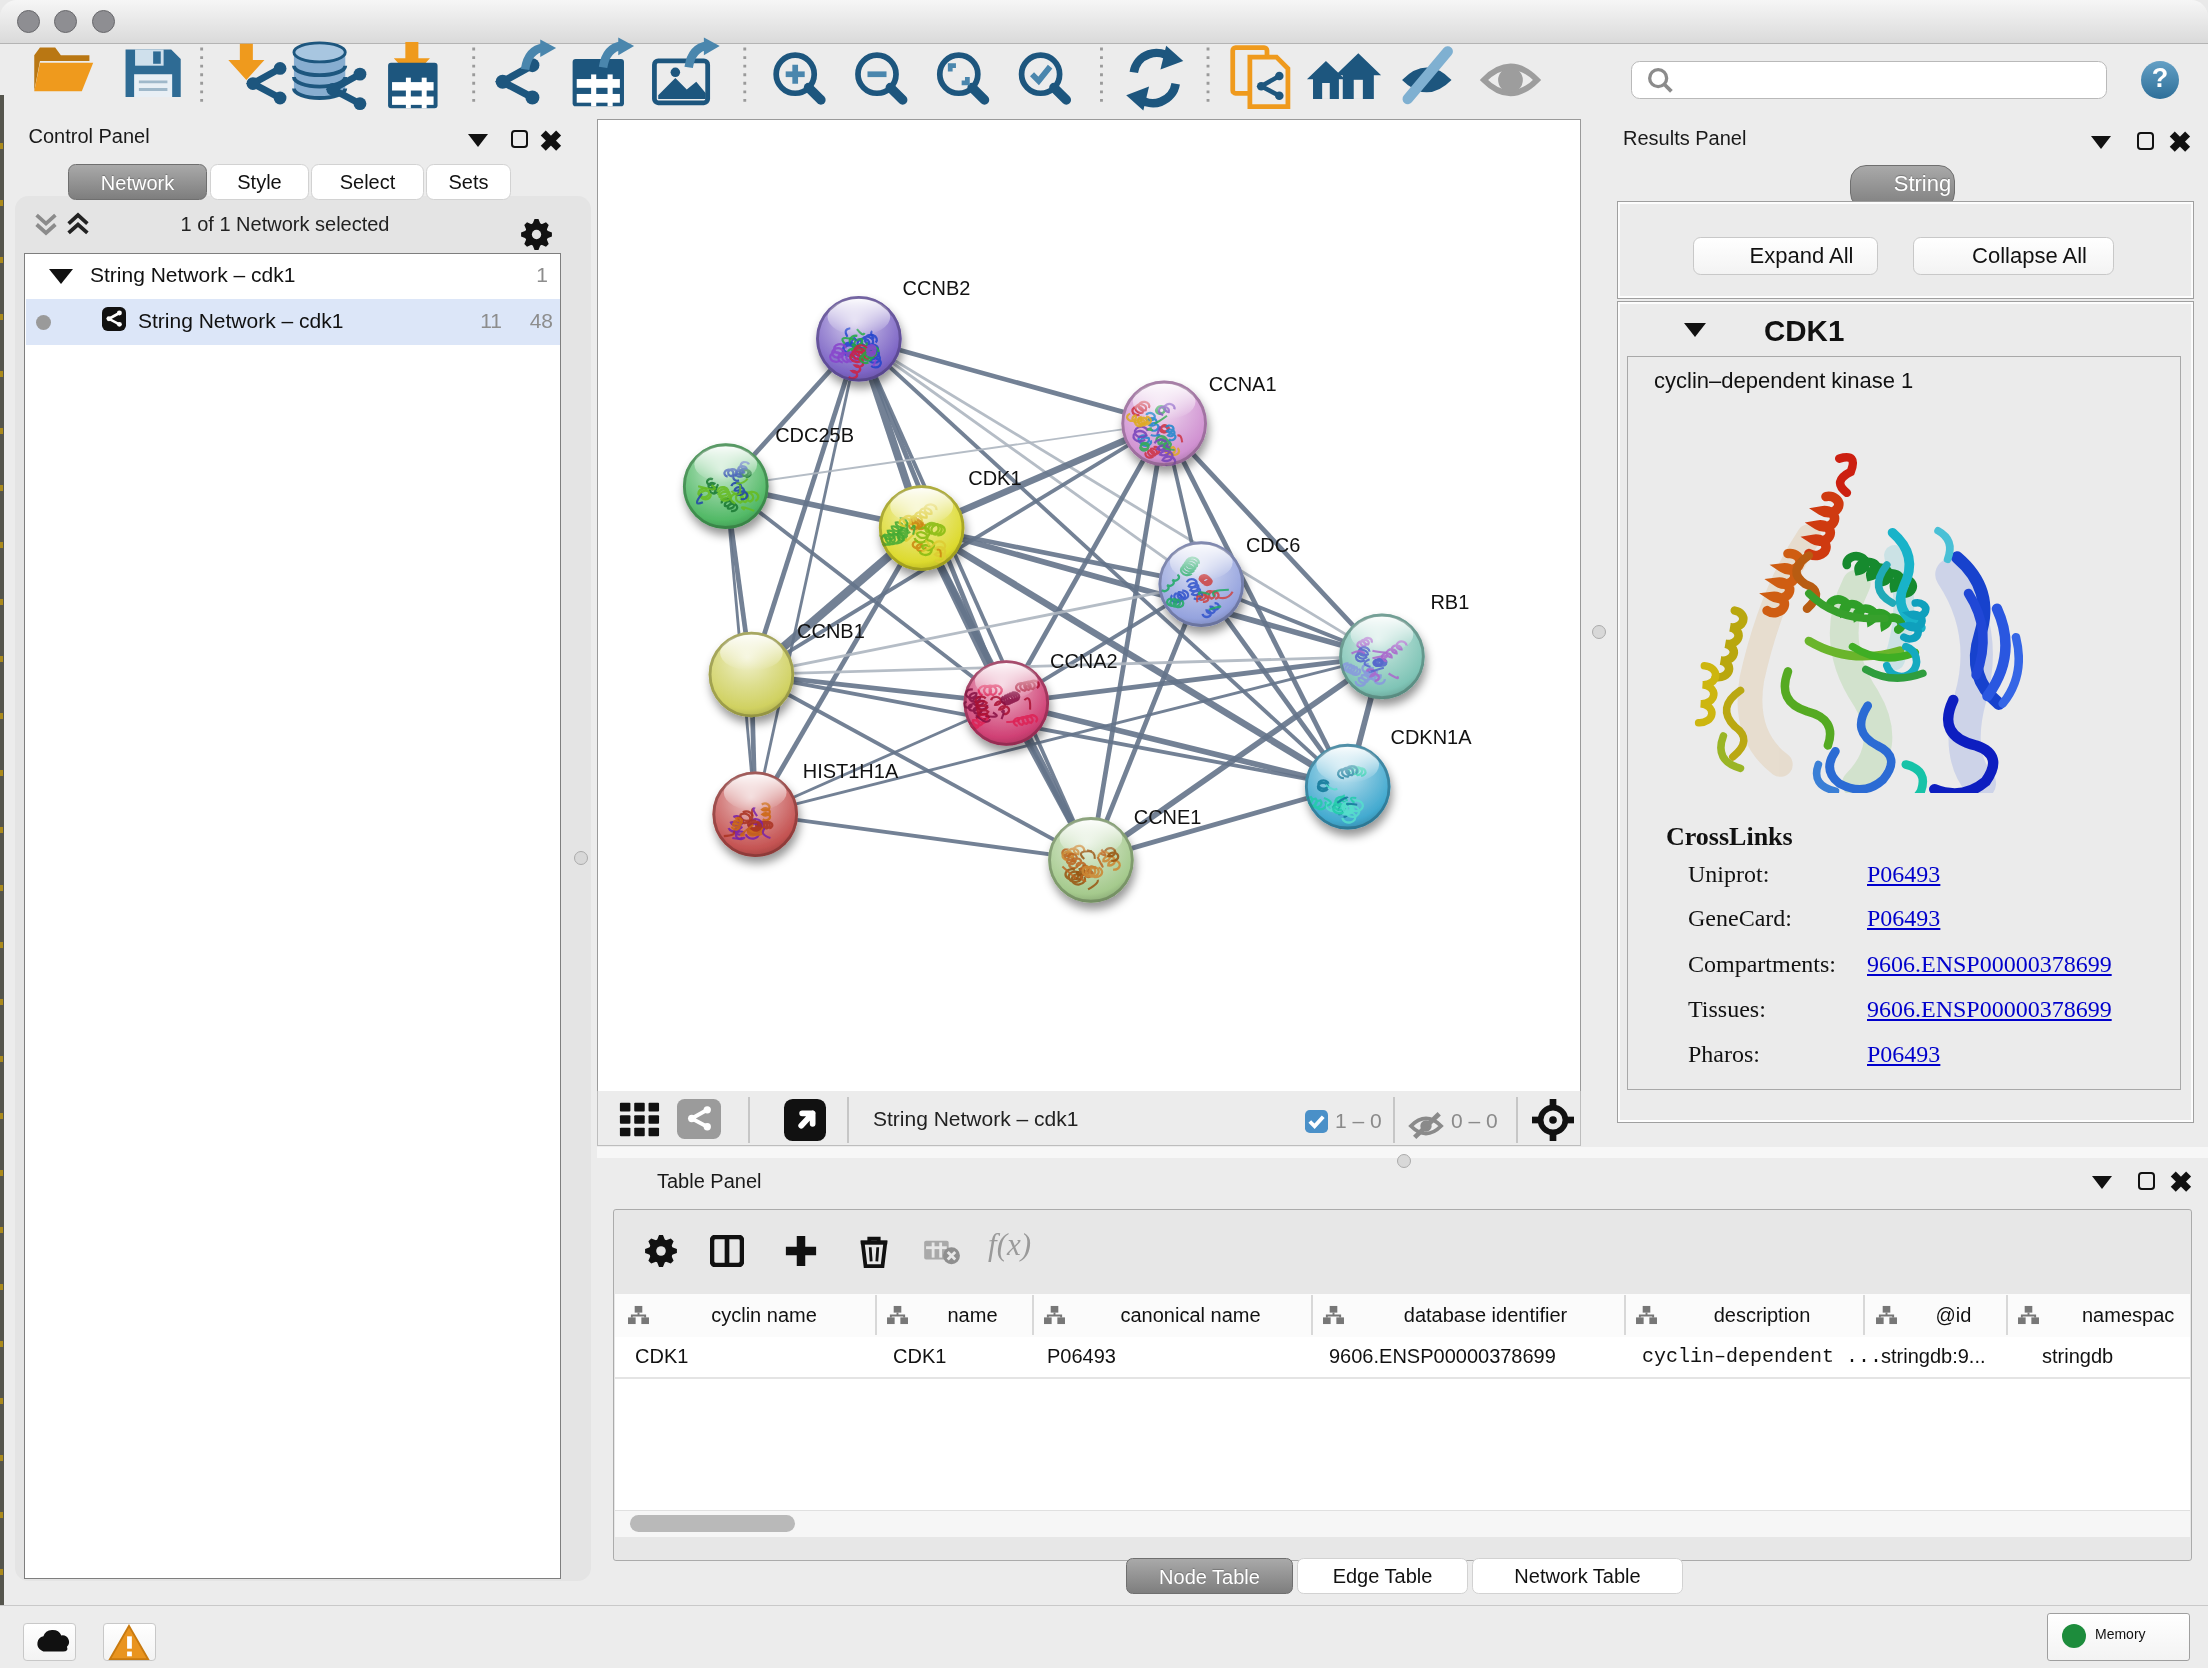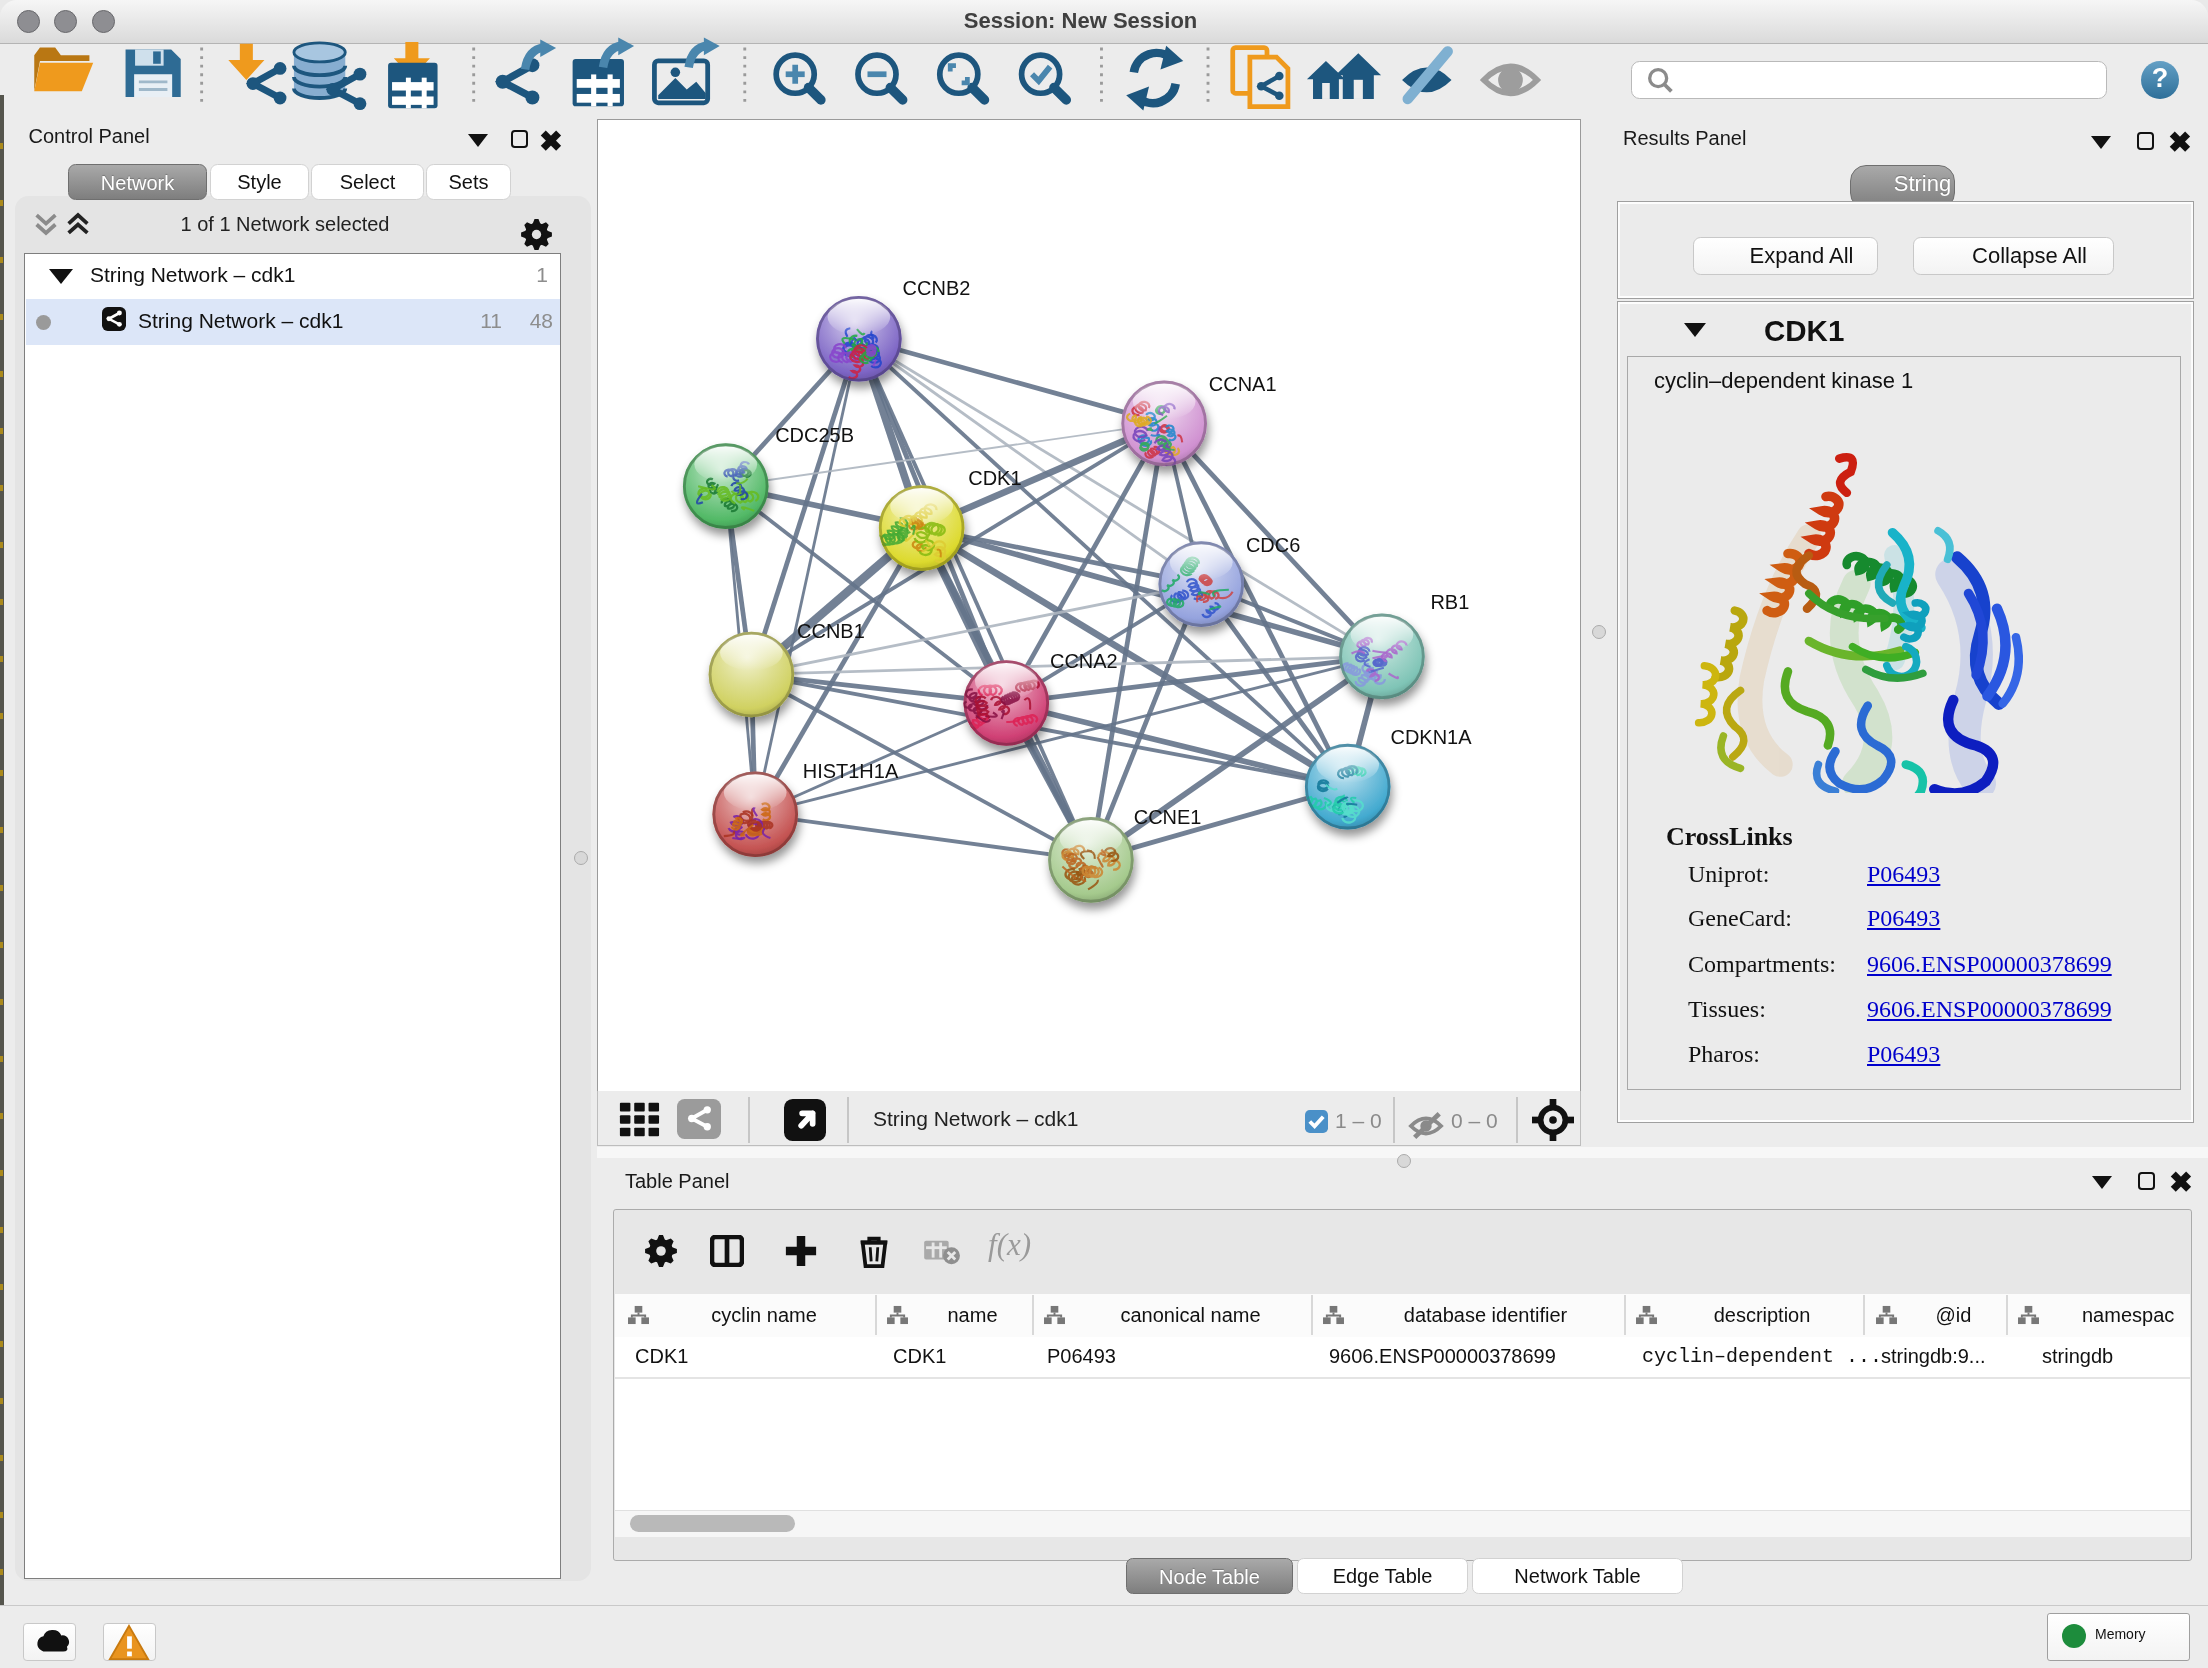--- a/index.html
+++ b/index.html
@@ -13,21 +13,20 @@
 .tab.uns{background:#fff;color:#111;border:1.9px solid #d2d2d2;}
 .btn{position:absolute;box-sizing:border-box;background:linear-gradient(#ffffff,#f3f3f3);border:1.9px solid #c8c8c8;border-radius:7.6px;text-align:center;font-size:22px;color:#111;padding-left:32px;}
 a.lnk{color:#0000cc;text-decoration:underline;}
 .serif{font-family:"Liberation Serif",serif;}
 </style></head><body>
 <div id="win">
 <div id="titlebar">
  <div class="tl" style="left:17px;"></div>
       <div class="tl" style="left:54px;"></div>
       <div class="tl" style="left:92px;"></div>
- <div id="titletext">Session: New Session</div>
 </div>
 <svg class="abs" style="left:0;top:0;" width="1598" height="119" viewBox="0 0 1680 125">
       <path d="M36 58 L36 96 L42 64 L94 64 L94 58 L64 58 L58 50 L42 50 Z" fill="#b97713"></path>
       <path d="M42 66 L98 66 L86 96 L36 96 Z" fill="#ef9a1d"></path>
       <g>
         <path d="M132 52 L180 52 L190 62 L190 102 L132 102 Z" fill="#2e6b94"></path>
         <rect x="142" y="52" width="30" height="17" fill="#cfe0ec"></rect>
         <rect x="161" y="54" width="8" height="13" fill="#2e6b94"></rect>
         <rect x="141" y="78" width="40" height="24" fill="#e8eff5"></rect>
         <line x1="146" y1="86" x2="176" y2="86" stroke="#9fb8ca" stroke-width="3"></line>
@@ -699,21 +698,21 @@
     <div class="abs serif" style="left:1688px;top:861px;font-size:24px;color:#111;">Uniprot:</div>
     <div class="abs serif" style="left:1867px;top:861px;font-size:24px;"><a class="lnk">P06493</a></div>
     <div class="abs serif" style="left:1688px;top:905px;font-size:24px;color:#111;">GeneCard:</div>
     <div class="abs serif" style="left:1867px;top:905px;font-size:24px;"><a class="lnk">P06493</a></div>
     <div class="abs serif" style="left:1688px;top:951px;font-size:24px;color:#111;">Compartments:</div>
     <div class="abs serif" style="left:1867px;top:951px;font-size:24px;"><a class="lnk">9606.ENSP00000378699</a></div>
     <div class="abs serif" style="left:1688px;top:996px;font-size:24px;color:#111;">Tissues:</div>
     <div class="abs serif" style="left:1867px;top:996px;font-size:24px;"><a class="lnk">9606.ENSP00000378699</a></div>
     <div class="abs serif" style="left:1688px;top:1041px;font-size:24px;color:#111;">Pharos:</div>
     <div class="abs serif" style="left:1867px;top:1041px;font-size:24px;"><a class="lnk">P06493</a></div>
-    <div class="abs ptitle" style="left:625px;top:1170px;">Table Panel</div>
+    <div class="abs ptitle" style="left:657px;top:1170px;">Table Panel</div>
     <div class="abs" style="left:2092px;top:1176px;width:0;height:0;border-left:10.5px solid transparent;border-right:10.5px solid transparent;border-top:13.3px solid #111;"></div>
     <div class="abs" style="left:2138px;top:1172px;width:17px;height:18px;border:2.9px solid #111;border-radius:3.8px;box-sizing:border-box;"></div>
     <div class="abs" style="left:2169px;top:1166px;font-size:28.5px;font-weight:700;color:#111;">✖</div>
     <div class="abs" style="left:613px;top:1209px;width:1579px;height:352px;background:#e7e7e7;border:1.9px solid #ababab;border-radius:2.9px;box-sizing:border-box;"></div>
     <svg class="abs" style="left:645px;top:1235px;" width="32" height="32" viewBox="0 0 34 34">
       <circle cx="17.0" cy="17.0" r="12.58" fill="#111"></circle>
       <path d="M28.9 12.9 L33.9 14.9 L33.9 19.1 L28.9 21.1 L28.3 22.5 L30.4 27.4 L27.4 30.4 L22.5 28.3 L21.1 28.9 L19.1 33.9 L14.9 33.9 L12.9 28.9 L11.5 28.3 L6.6 30.4 L3.6 27.4 L5.7 22.5 L5.1 21.1 L0.1 19.1 L0.1 14.9 L5.1 12.9 L5.7 11.5 L3.6 6.6 L6.6 3.6 L11.5 5.7 L12.9 5.1 L14.9 0.1 L19.1 0.1 L21.1 5.1 L22.5 5.7 L27.4 3.6 L30.4 6.6 L28.3 11.5 Z" fill="#111"></path>
       <circle cx="17.0" cy="17.0" r="5.1" fill="#e4e4e4"></circle>
     </svg>
     <svg class="abs" style="left:710px;top:1235px;" width="34" height="32" viewBox="0 0 36 34">

